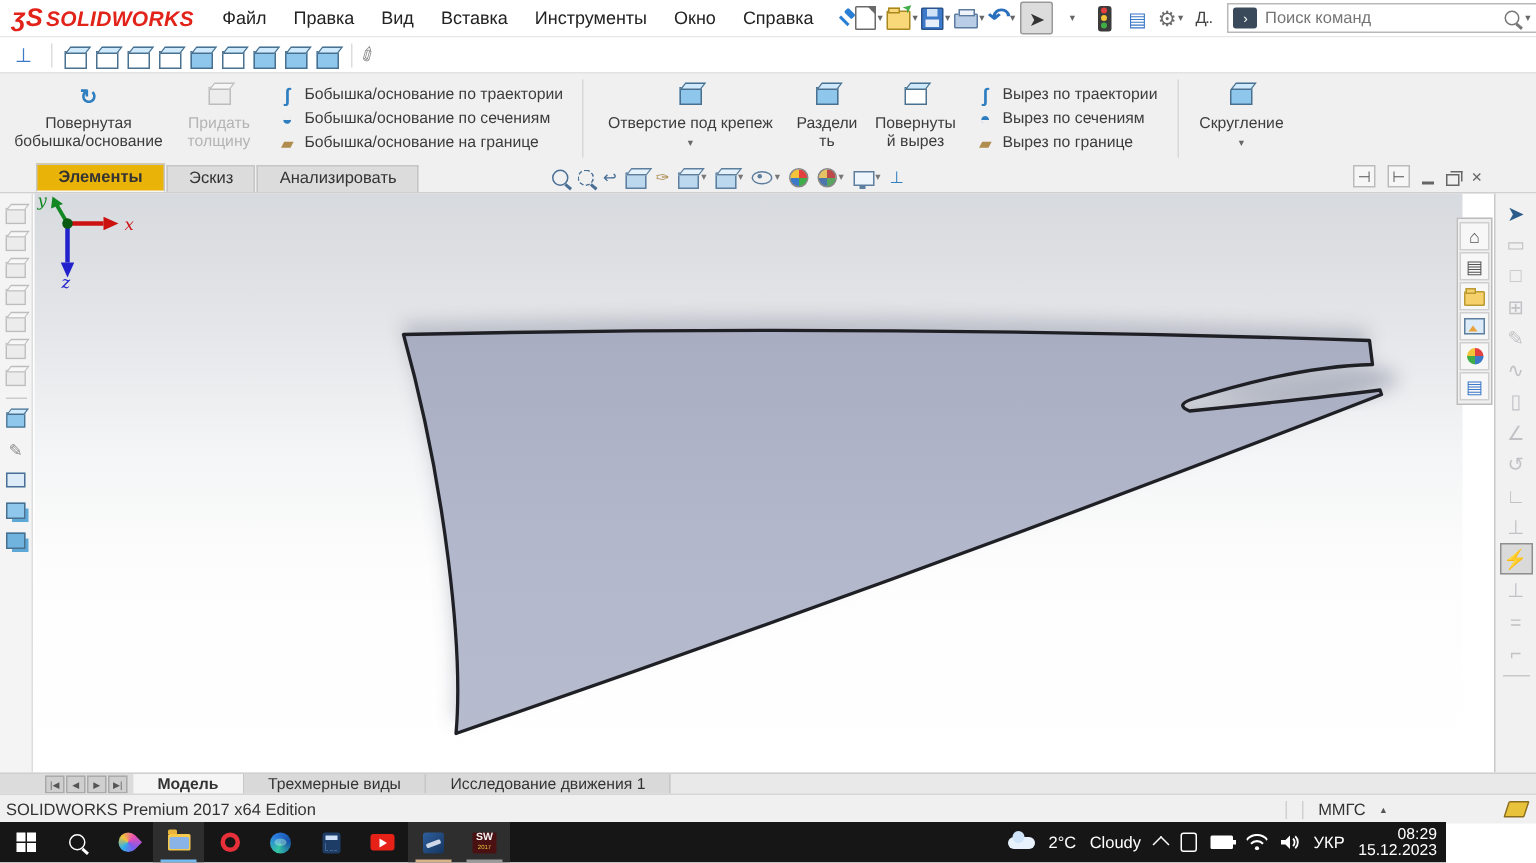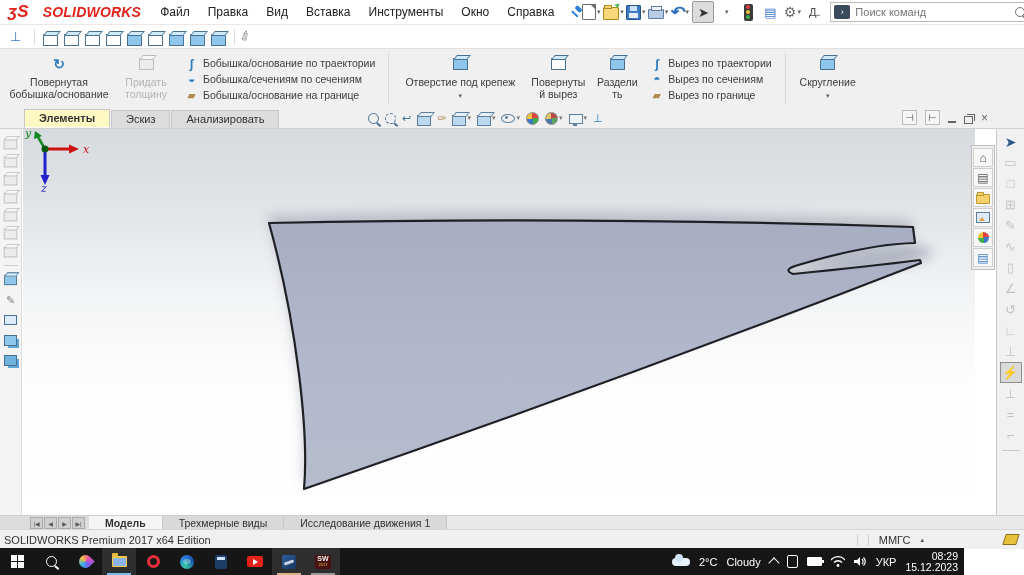--- a/index.html
+++ b/index.html
@@ -5,21 +5,21 @@
   html,body{margin:0;padding:0;}
   body{width:1024px;height:575px;overflow:hidden;font-family:"Liberation Sans",sans-serif;
        -webkit-font-smoothing:antialiased;background:#fff;}
   .app{position:relative;width:1024px;height:575px;}
 
   
   .menubar{position:absolute;left:0;top:0;width:1024px;height:24px;background:#fff;
            display:flex;align-items:center;font-size:12px;color:#222;border-bottom:1px solid #e8e8e8;}
   .logo{display:flex;align-items:center;margin:0 10px 0 8px;font-weight:bold;font-style:italic;
         font-size:14px;color:#e2231a;letter-spacing:.2px;white-space:nowrap;}
-  .logo .dslogo{font-size:17px;margin-right:14px;font-style:italic;}
+  .logo .dslogo{font-size:17px;margin-right:2px;font-style:italic;}
   .menu-item{padding:3px 9px;cursor:default;white-space:nowrap;text-align:right;}
   .pin{width:14px;height:14px;position:relative;margin:0 6px;}
   .pin::before{content:"";position:absolute;left:6px;top:2px;width:7px;height:4px;background:#2a7fd4;transform:rotate(45deg);border-radius:1px;}
   .pin::after{content:"";position:absolute;left:2px;top:8px;width:8px;height:1.5px;background:#2a7fd4;transform:rotate(45deg);}
   .qa{display:flex;align-items:center;gap:2px;margin-left:6px;}
   .qbtn{display:flex;align-items:center;justify-content:center;height:20px;min-width:20px;border-radius:2px;}
   .qbtn.active{background:#dcdcdc;border:1px solid #9a9a9a;}
   .caret-s{font-size:7px;color:#666;margin-left:1px;}
   .doc-ico{width:12px;height:14px;background:#fff;border:1.4px solid #6a6a6a;border-radius:1px;position:relative;}
   .doc-ico::before{content:"";position:absolute;right:-1px;top:-1px;border:3px solid #6a6a6a;border-left-color:transparent;border-bottom-color:transparent;}
@@ -71,21 +71,21 @@
   .sico{width:13px;height:13px;display:inline-flex;align-items:center;justify-content:center;font-size:12px;}
   .swirl{color:#2f7fc0;font-weight:bold;font-size:13px;}
   .loft{color:#2f7fc0;font-size:12px;}
   .bound{color:#b08d4f;font-size:11px;}
   .rev-ico{color:#2f7fc0;font-size:14px;font-weight:bold;}
 
   
   .tabrow{position:absolute;left:0;top:108px;width:1024px;height:20px;background:#f0f0f1;border-bottom:1px solid #d0d0d0;display:flex;align-items:flex-end;}
   .cm-tab{font-size:11px;color:#333;padding:2px 14px 3px 14px;background:#dcdcdd;border:1px solid #c6c6c6;border-bottom:none;margin-right:1px;white-space:nowrap;}
   .cm-tab.first{margin-left:4px;}
-  .cm-tab.active{background:#fef9c3;font-weight:bold;border-bottom:1px solid #f7f7f8;margin-left:24px;}
+  .cm-tab.active{background:#eab308;font-weight:bold;border-bottom:1px solid #f7f7f8;margin-left:24px;}
   .hud{position:absolute;left:368px;top:0;height:20px;display:flex;align-items:center;gap:6px;}
   .hud .hic{display:flex;align-items:center;gap:1px;color:#5b7fa6;}
   .hud .hcaret{font-size:7px;color:#777;}
   .hmag{width:9px;height:9px;border:1.6px solid #4a6f95;border-radius:50%;position:relative;display:inline-block;}
   .hmag::after{content:"";position:absolute;left:8px;top:8px;width:5px;height:1.6px;background:#4a6f95;transform:rotate(40deg);transform-origin:left;}
   .hcube{position:relative;width:12px;height:9px;background:#bcd8ee;border:1px solid #5d7f9d;display:inline-block;margin-top:4px;}
   .hcube::before{content:"";position:absolute;left:-1px;top:-4px;width:11.5px;height:3px;background:#e4f1fb;border:1px solid #5d7f9d;transform:skewX(-38deg);transform-origin:bottom left;}
   .heye{width:12px;height:7px;border:1.4px solid #5d7f9d;border-radius:50%;position:relative;}
   .heye::before{content:"";position:absolute;left:3px;top:1px;width:3px;height:3px;border-radius:50%;background:#5d7f9d;}
   .hsphere{width:11px;height:11px;border-radius:50%;background:conic-gradient(#e34040 0 25%,#3fae49 25% 50%,#3c79c8 50% 75%,#f3c33a 75% 100%);border:1px solid #888;}
@@ -290,48 +290,48 @@
           </span>
         <span class="lbl">Придать толщину</span>
       </div>
       <div class="rstack">
         <div class="srow">
           <span class="sico swirl">ʃ</span>
           <span>Бобышка/основание по траектории</span>
         </div>
         <div class="srow">
           <span class="sico loft">◒</span>
-          <span>Бобышка/сечениям по сечениям</span>
+          <span>Бобышка/основание по сечениям</span>
         </div>
         <div class="srow">
           <span class="sico bound">▰</span>
           <span>Бобышка/основание на границе</span>
         </div>
       </div>
     </div>
     <div class="rsep"></div>
     <div class="rgroup">
       <div class="rbtn" style="width:122px">
         <span class="ric">
             <span class="cube" style="margin:0"></span>
           </span>
         <span class="lbl">Отверстие под крепеж</span>
         <span class="caret">▾</span>
       </div>
+      <div class="rbtn" style="width:44px">
+        <span class="ric">
+            <span class="cube" style="margin:0"></span>
+          </span>
+        <span class="lbl">Разделить</span>
+      </div>
       <div class="rbtn" style="width:58px">
         <span class="ric">
             <span class="cube wire" style="margin:0"></span>
           </span>
         <span class="lbl">Повернутый вырез</span>
-      </div>
-      <div class="rbtn" style="width:44px">
-        <span class="ric">
-            <span class="cube" style="margin:0"></span>
-          </span>
-        <span class="lbl">Разделить</span>
       </div>
       <div class="rstack">
         <div class="srow">
           <span class="sico swirl">ʃ</span>
           <span>Вырез по траектории</span>
         </div>
         <div class="srow">
           <span class="sico loft">◓</span>
           <span>Вырез по сечениям</span>
         </div>

